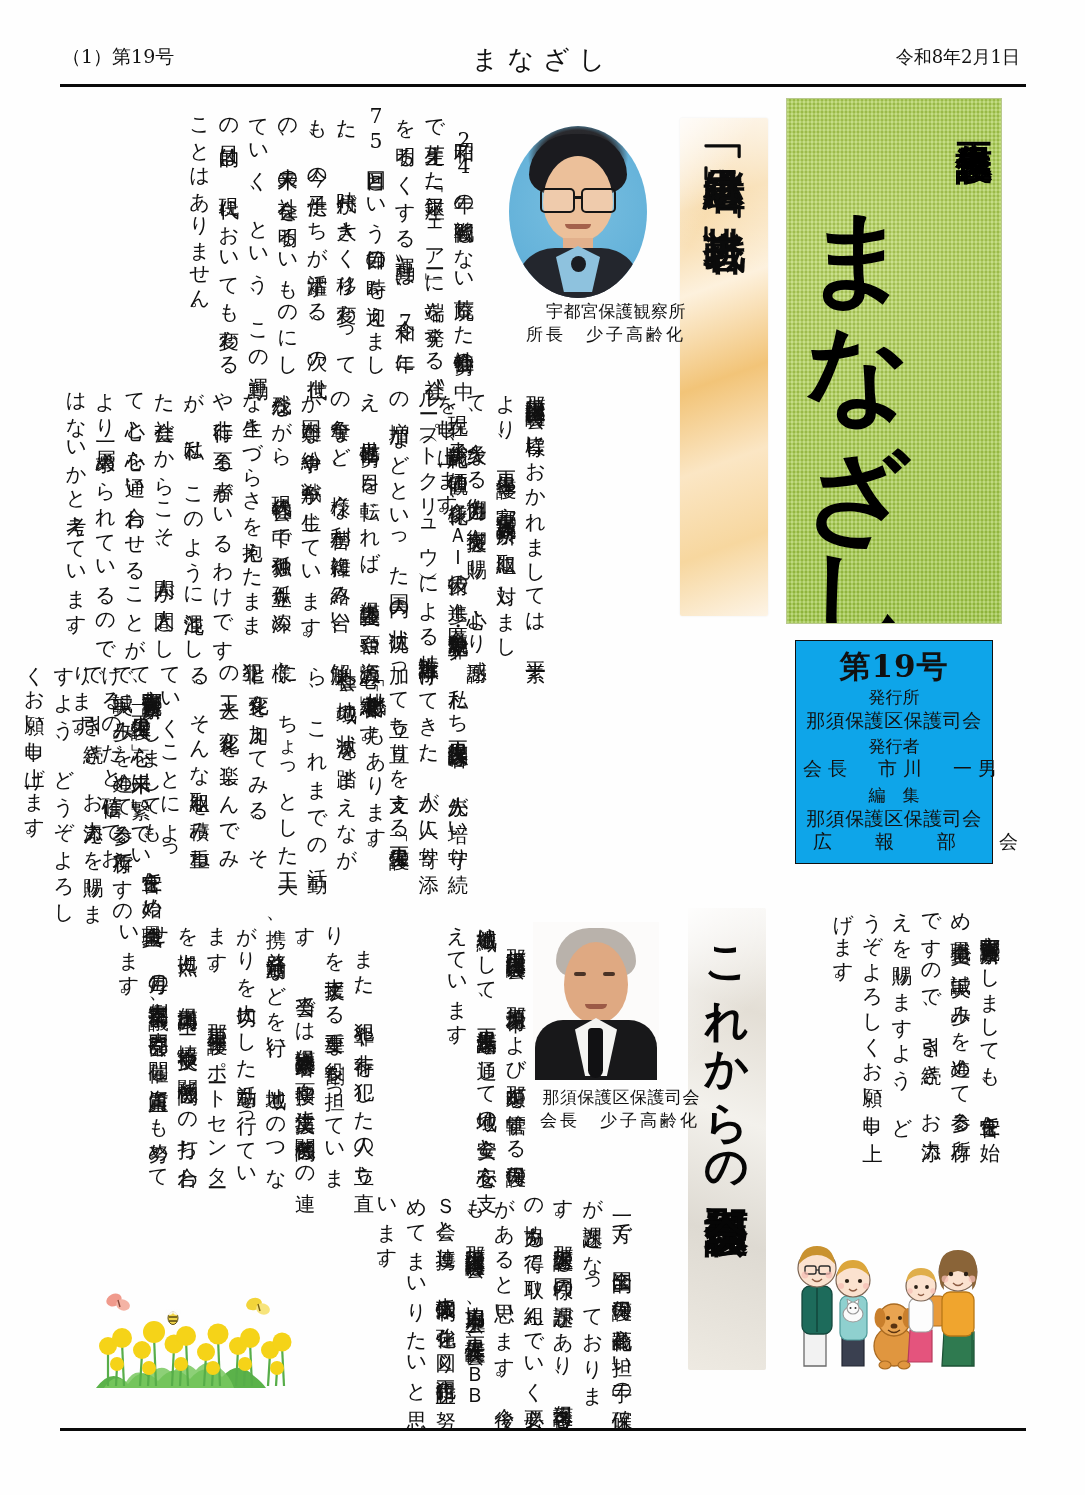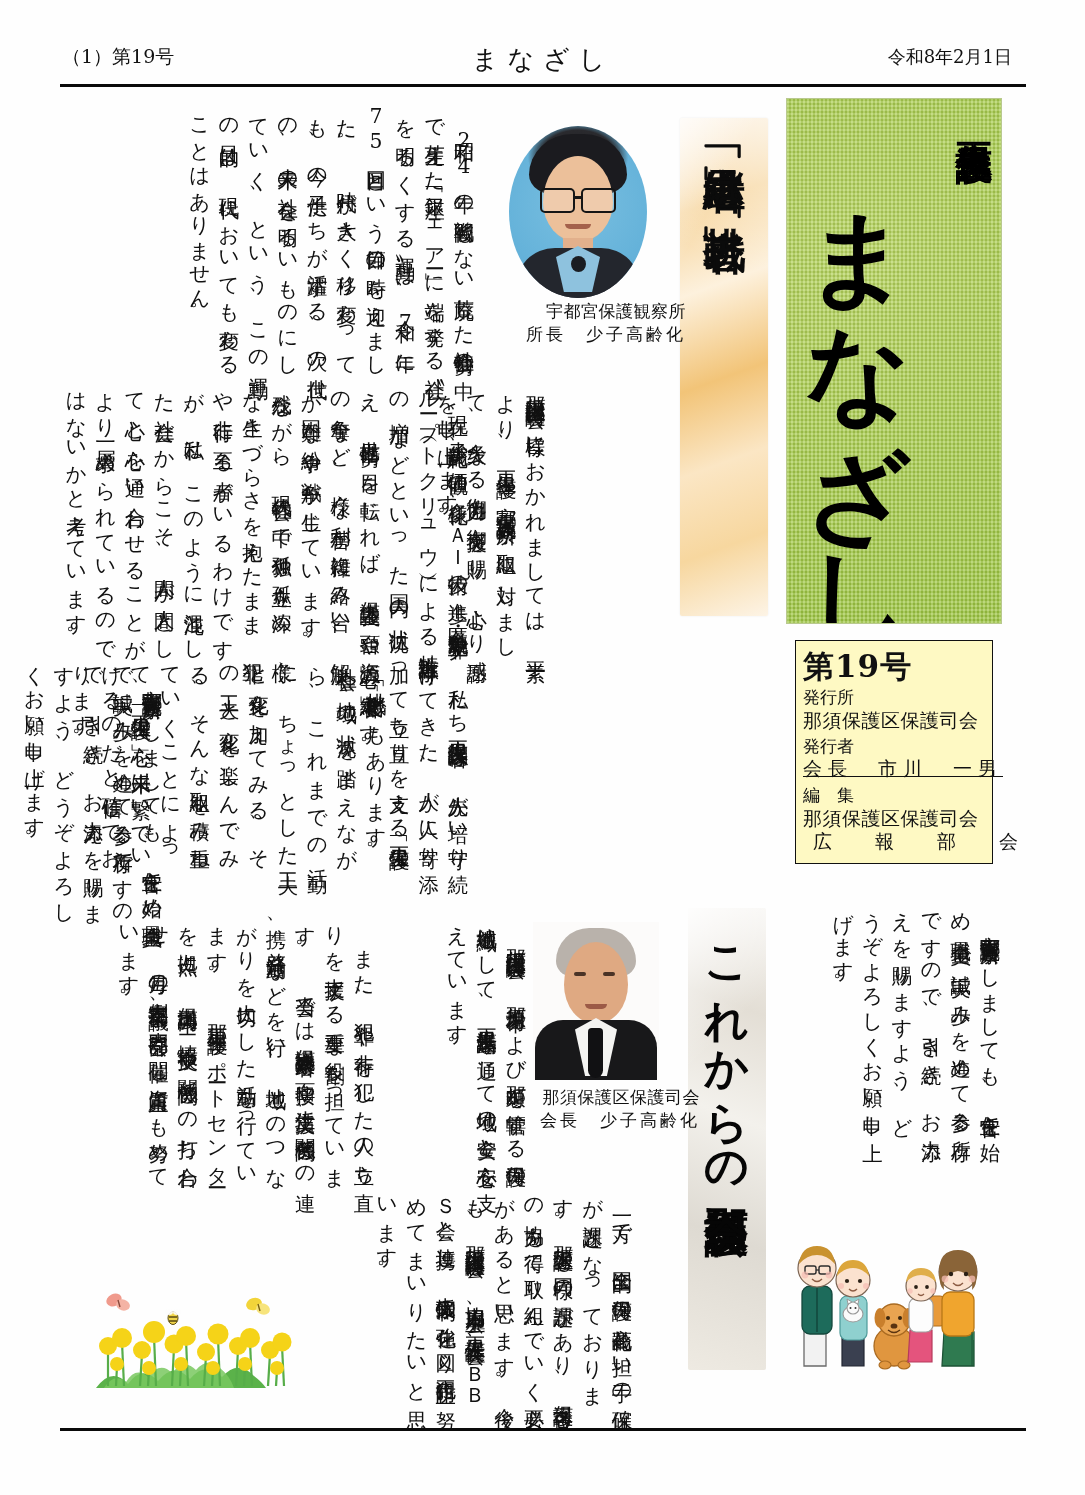--- a/index.html
+++ b/index.html
@@ -8,21 +8,21 @@
     font-family:"DejaVu Serif","Liberation Serif",serif;
     color:#111;
     background:#fefefe;
   }
   .page{position:absolute;left:0;top:0;width:1085px;height:1495px;}
 
   
   .hdr{position:absolute;left:62px;top:44px;width:962px;height:34px;}
   .hdr-left{position:absolute;left:0;top:0;font-size:19px;letter-spacing:0px;white-space:nowrap;}
   .hdr-center{position:absolute;left:0;right:0;top:-2px;text-align:center;font-size:26px;letter-spacing:9px;font-weight:500;}
-  .hdr-right{position:absolute;right:12px;top:1px;font-size:18px;white-space:nowrap;}
+  .hdr-right{position:absolute;right:4px;top:1px;font-size:18px;white-space:nowrap;}
   .hdr-rule{position:absolute;left:60px;top:84px;width:966px;height:0;
             border-top:3px solid #0a0a0a;}
   .foot-rule{position:absolute;left:60px;top:1428px;width:966px;height:0;
             border-top:3px solid #0a0a0a;}
 
   
   .vt{
     writing-mode:vertical-rl;
     text-orientation:upright;
     font-family:"DejaVu Serif","Liberation Serif",serif;
@@ -50,27 +50,28 @@
   .mast-big{
     position:absolute;left:24px;top:38px;height:470px;
     font-size:104px;font-weight:bold;line-height:0.94;letter-spacing:-4px;
     color:#000;
     font-family:"DejaVu Serif","Liberation Serif",serif;
   }
 
   
   .issuebox{
     position:absolute;left:795px;top:640px;width:198px;height:224px;
-    border:1.5px solid #111;background:#fef9c3;
+    border:1.5px solid #111;background:#0ea5e9;
     padding:6px 7px 12px 7px;box-sizing:border-box;
+    text-align:center;
   }
   .issue-no{font-size:31px;font-weight:bold;letter-spacing:1px;line-height:1.1;margin-top:2px;}
   .issue-lbl{font-size:17px;line-height:1.34;margin-top:3px;}
   .issue-org{font-size:19px;line-height:1.2;letter-spacing:0.5px;white-space:nowrap;}
-  .issue-name{font-size:19px;line-height:1.25;letter-spacing:6px;white-space:nowrap;text-decoration:underline;}
+  .issue-name{font-size:19px;line-height:1.25;letter-spacing:6px;white-space:nowrap;}
   .issue-name2{font-size:19px;line-height:1.25;letter-spacing:12px;white-space:nowrap;padding-left:10px;}
 
   
   .head1{
     position:absolute;left:680px;top:118px;width:88px;height:498px;
     background:
       linear-gradient(118deg,rgba(255,255,255,.75) 0%,rgba(255,255,255,0) 22%),
       linear-gradient(200deg,rgba(255,255,255,.6) 0%,rgba(255,255,255,0) 30%),
       linear-gradient(160deg,#fbe9cf 0%,#f6d49b 18%,#fdf1dd 34%,#f2c478 52%,#fbe6c4 68%,#f7d79f 84%,#fdf4e6 100%);
     border-radius:2px;

